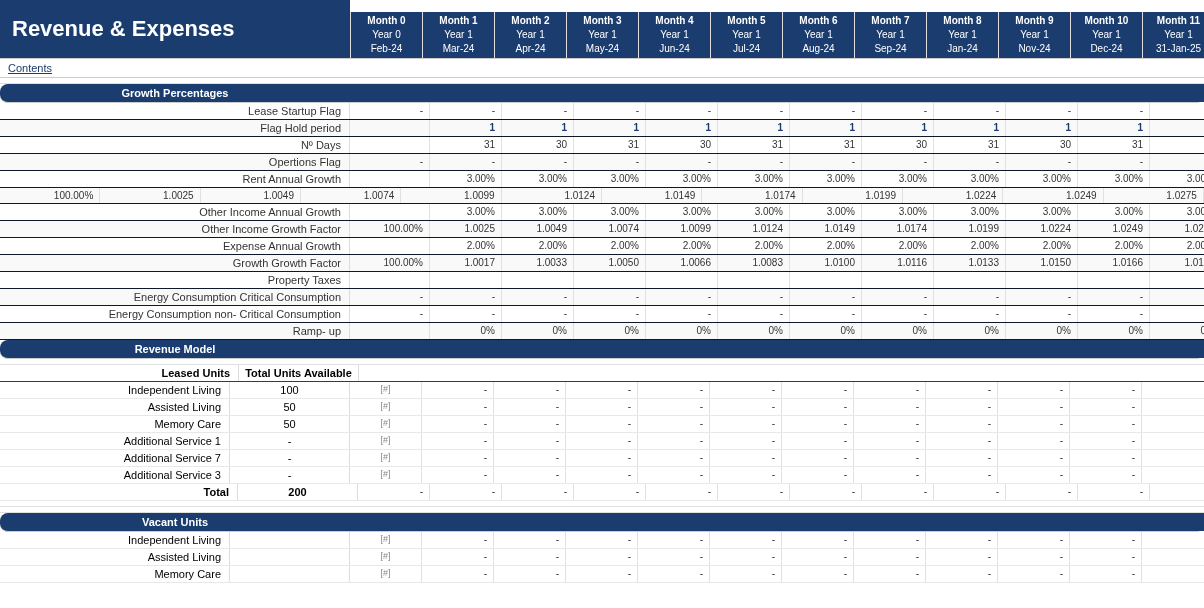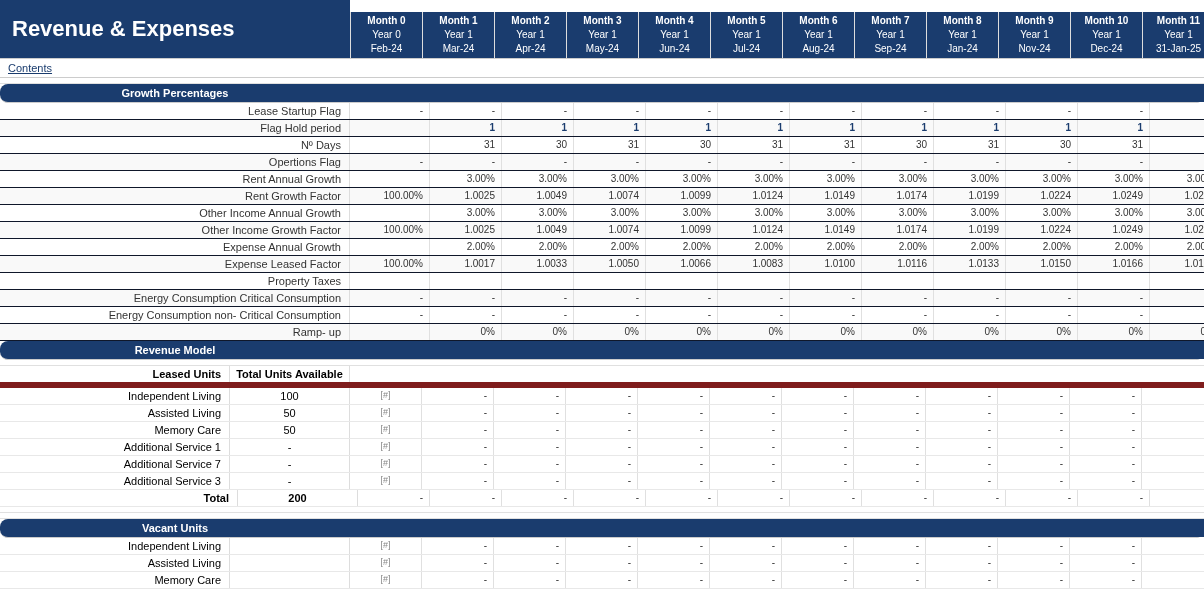--- a/index.html
+++ b/index.html
@@ -119,22 +119,23 @@
       padding: 2px 6px;
       border-right: 1px solid #e0e0e0;
       font-size: 10px;
       color: #333;
     }
     .data-cell.blue { color: #1a3c6e; font-weight: bold; }
 
     
     .leased-header-row {
       display: flex;
-      border-bottom: 6px solid #7f1d1d;
+      border-bottom: 1px solid #7f1d1d;
       background: #fff;
+      padding-left: 9px;
     }
     .leased-header-left {
       width: 230px;
       min-width: 230px;
       text-align: right;
       padding: 2px 8px;
       font-weight: bold;
       font-size: 11px;
       border-right: 1px solid #ddd;
     }
@@ -363,21 +364,20 @@
           <div class="data-cell">3.00%</div>
           <div class="data-cell">3.00%</div>
           <div class="data-cell">3.00%</div>
           <div class="data-cell">3.00%</div>
           <div class="data-cell">3.00%</div>
           <div class="data-cell">3.00%</div>
           <div class="data-cell">3.00%</div>
         </div>
       </div>
       <div class="data-row">
-        <div class="label-cell">Rent Growth Factor</div>
         <div class="data-cells">
           <div class="data-cell">100.00%</div>
           <div class="data-cell">1.0025</div>
           <div class="data-cell">1.0049</div>
           <div class="data-cell">1.0074</div>
           <div class="data-cell">1.0099</div>
           <div class="data-cell">1.0124</div>
           <div class="data-cell">1.0149</div>
           <div class="data-cell">1.0174</div>
           <div class="data-cell">1.0199</div>
@@ -431,21 +431,21 @@
           <div class="data-cell">2.00%</div>
           <div class="data-cell">2.00%</div>
           <div class="data-cell">2.00%</div>
           <div class="data-cell">2.00%</div>
           <div class="data-cell">2.00%</div>
           <div class="data-cell">2.00%</div>
           <div class="data-cell">2.00%</div>
         </div>
       </div>
       <div class="data-row">
-        <div class="label-cell">Expense Leased Factor</div>
+        <div class="label-cell">Growth Growth Factor</div>
         <div class="data-cells">
           <div class="data-cell">100.00%</div>
           <div class="data-cell">1.0017</div>
           <div class="data-cell">1.0033</div>
           <div class="data-cell">1.0050</div>
           <div class="data-cell">1.0066</div>
           <div class="data-cell">1.0083</div>
           <div class="data-cell">1.0100</div>
           <div class="data-cell">1.0116</div>
           <div class="data-cell">1.0133</div>

